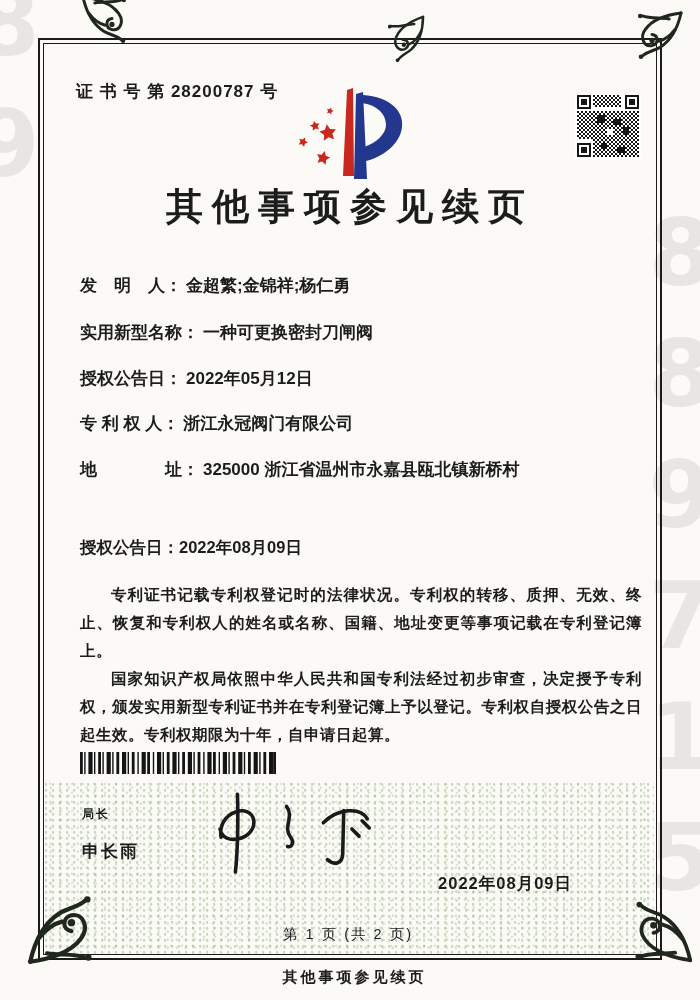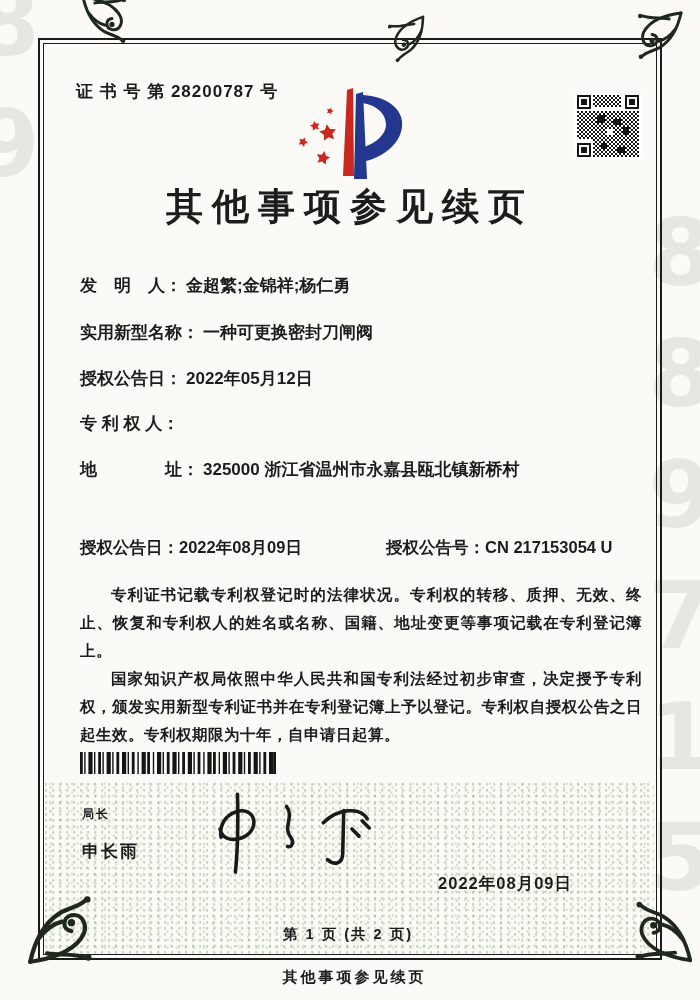--- a/index.html
+++ b/index.html
@@ -85,21 +85,21 @@
   .signer-title{ position:absolute; left:82px; top:806px; font-size:12px; font-weight:bold; z-index:2; letter-spacing:2px;}
   .signer-name { position:absolute; left:82px; top:840px; font-size:17px; font-weight:bold; z-index:2; letter-spacing:2px;}
   .signature{ position:absolute; left:192px; top:784px; width:190px; height:92px; z-index:2; }
 
   .issue-date{
     position:absolute; right:128px; top:873px; z-index:2;
     font-size:16.5px; font-weight:bold; letter-spacing:1px;
   }
   .pageinfo{
     position:absolute; left:0; right:4px; top:925px; z-index:2;
-    text-align:center; font-size:14.5px; font-weight:bold; letter-spacing:2px;
+    text-align:center; font-size:14.5px; font-weight:normal; letter-spacing:2px;
   }
   .footnote{
     position:absolute; left:9px; right:0; top:968px; z-index:2;
     text-align:center; font-size:15px; font-weight:bold; letter-spacing:3px;
     font-family:"Liberation Serif","DejaVu Serif",serif;
   }
   .defs{ position:absolute; width:0; height:0; overflow:hidden; }
 </style>
 </head>
 <body>
@@ -206,30 +206,30 @@
     <div class="frow">
       <span class="flabel">实用新型名称：</span>
         <span class="fvalue">一种可更换密封刀闸阀</span>
     </div>
     <div class="frow">
       <span class="flabel">授权公告日：</span>
         <span class="fvalue">2022年05月12日</span>
     </div>
     <div class="frow">
       <span class="flabel">专 利 权 人：</span>
+        <span class="fvalue">浙江永冠阀门有限公司</span>
     </div>
     <div class="frow">
       <span class="flabel">地　　　　址：</span>
         <span class="fvalue">325000 浙江省温州市永嘉县瓯北镇新桥村</span>
     </div>
   </div>
 
   <div class="grantrow">
     <span class="grant-left"><span>授权公告日：</span><span>2022年08月09日</span></span>
-    <span class="grant-right"><span>授权公告号：</span><span>CN 217153054 U</span></span>
   </div>
 
   <div class="paras">
     <p>专利证书记载专利权登记时的法律状况。专利权的转移、质押、无效、终止、恢复和专利权人的姓名或名称、国籍、地址变更等事项记载在专利登记簿上。</p>
     <p>国家知识产权局依照中华人民共和国专利法经过初步审查，决定授予专利权，颁发实用新型专利证书并在专利登记簿上予以登记。专利权自授权公告之日起生效。专利权期限为十年，自申请日起算。</p>
   </div>
 
   <svg class="barcode" viewBox="0 0 140 20" preserveAspectRatio="none">
     <g fill="#151515">
       <rect x="0" width="2" height="20"></rect>

